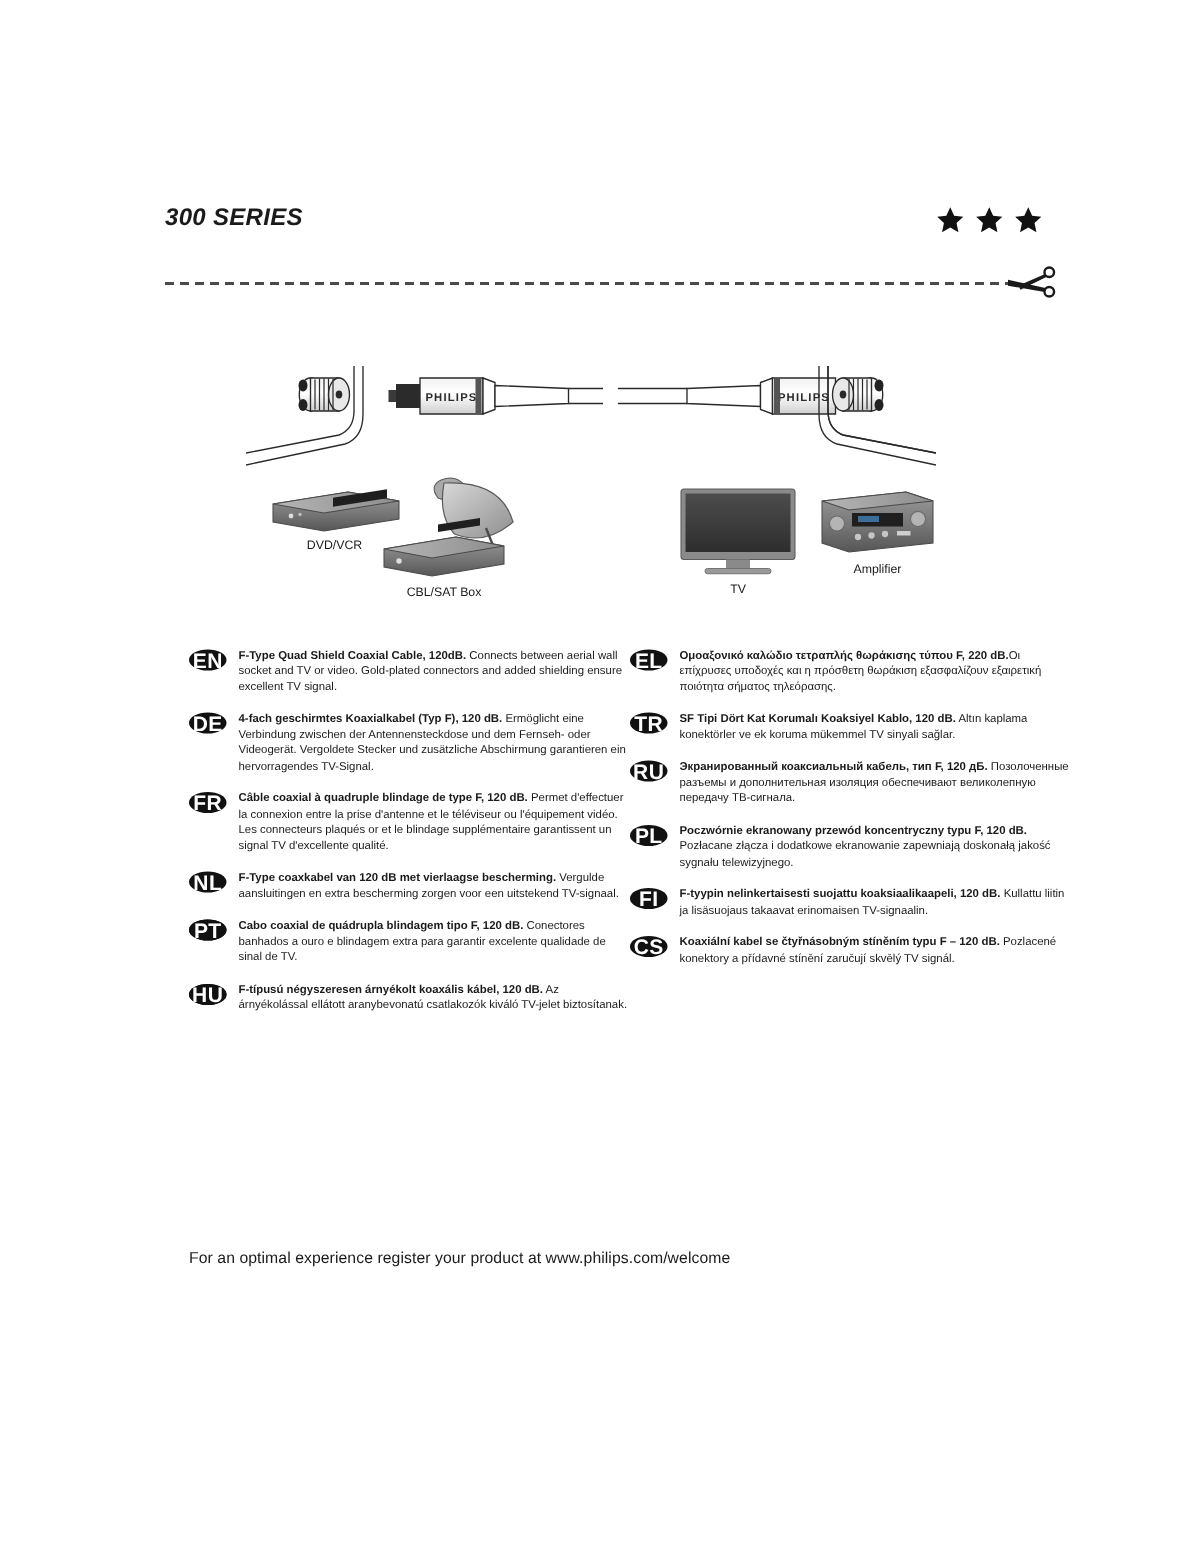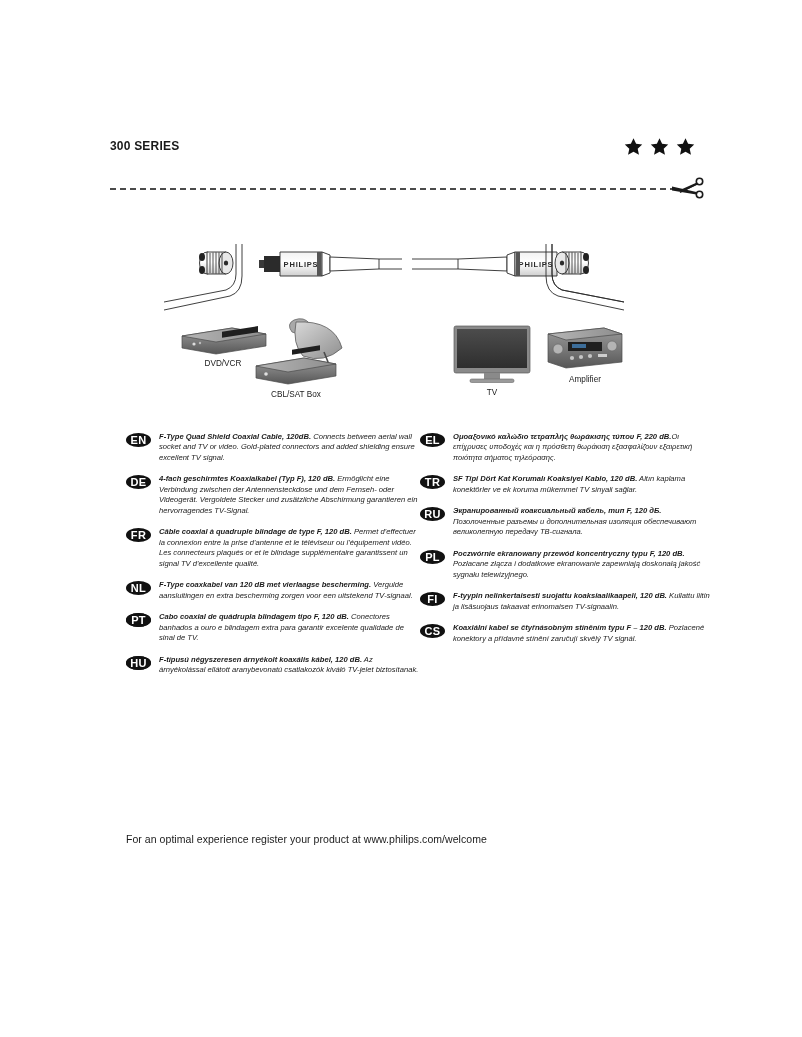--- a/index.html
+++ b/index.html
@@ -28,25 +28,26 @@
     position: absolute;
     left: 110px;
     top: 133px;
     width: 585px;
     height: 26px;
     display: flex;
     align-items: center;
     justify-content: space-between;
   }
   .series-title {
-    font-size: 12px;
+    font-size: 16px;
     font-weight: bold;
     letter-spacing: 0.2px;
     color: #1a1a1a;
     font-family: "Liberation Sans", sans-serif;
+    font-style: italic;
   }
   .stars {
     display: flex;
     gap: 7px;
     align-items: center;
   }
   .star {
     width: 19px;
     height: 19px;
     display: block;
@@ -108,36 +109,35 @@
   }
   .badge {
     position: absolute;
     left: 0;
     top: 1px;
     width: 25px;
     height: 14px;
     border-radius: 50%;
     background: #111111;
     color: #ffffff;
-    font-size: 11px;
+    font-size: 14px;
     font-weight: bold;
     letter-spacing: 0.3px;
     display: flex;
     align-items: center;
     justify-content: center;
     font-family: "Liberation Sans", sans-serif;
   }
   .badge.blank { color: #111111; }
   .lang-text {
     font-size: 7.6px;
     line-height: 1.38;
     color: #1a1a1a;
     font-family: "Liberation Sans", sans-serif;
     text-align: left;
-    font-style: italic;
   }
   .lang-text b {
     font-weight: bold;
   }
 
   
   .footer {
     position: absolute;
     left: 126px;
     top: 833px;

